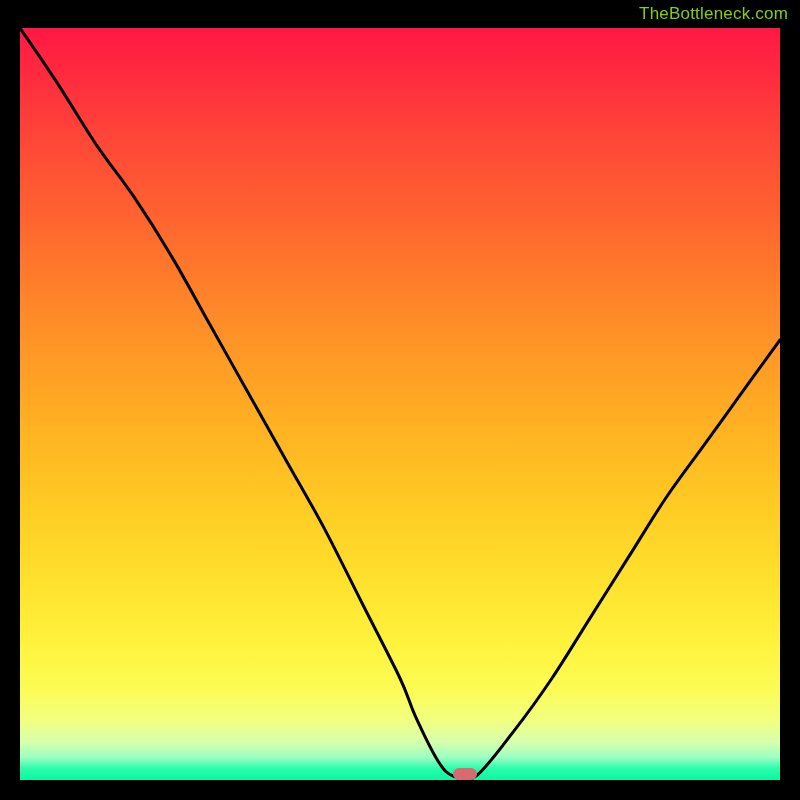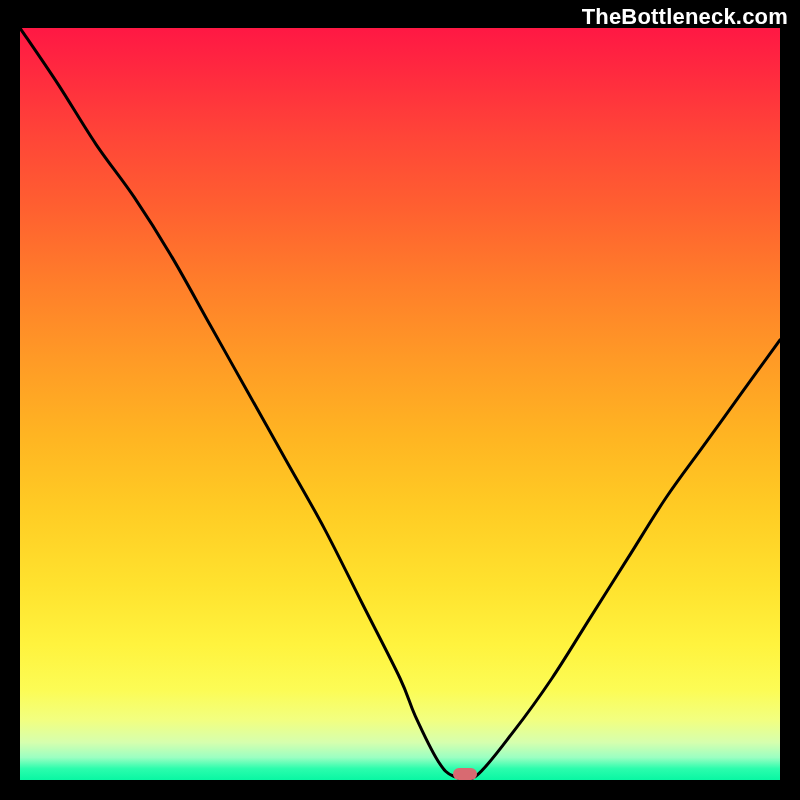--- a/index.html
+++ b/index.html
@@ -14,23 +14,23 @@
   .frame {
     position: relative;
     width: 800px;
     height: 800px;
     background: #000;
   }
   .watermark {
     position: absolute;
     top: 4px;
     right: 12px;
-    color: #ffffff;
-    font-size: 22px;
-    font-weight: 700;
+    color: #84cc16;
+    font-size: 17px;
+    font-weight: 400;
     letter-spacing: 0.2px;
     z-index: 10;
   }
   .plot-area {
     position: absolute;
     left: 20px;
     top: 28px;
     width: 760px;
     height: 752px;
     overflow: hidden;

